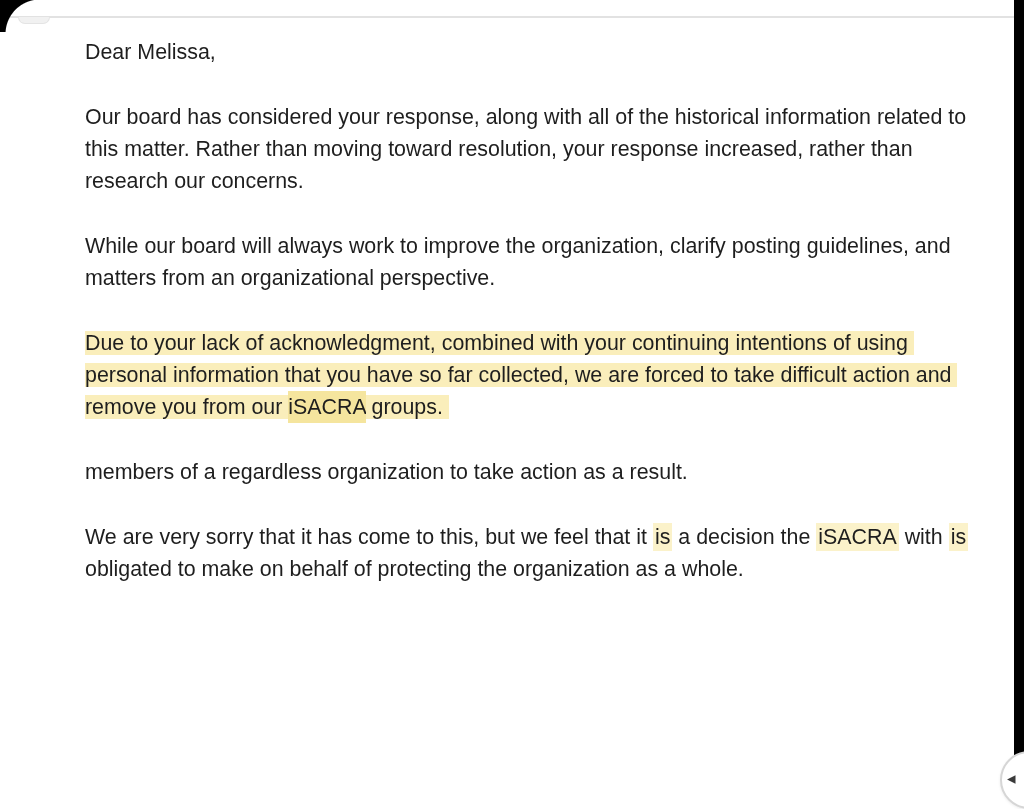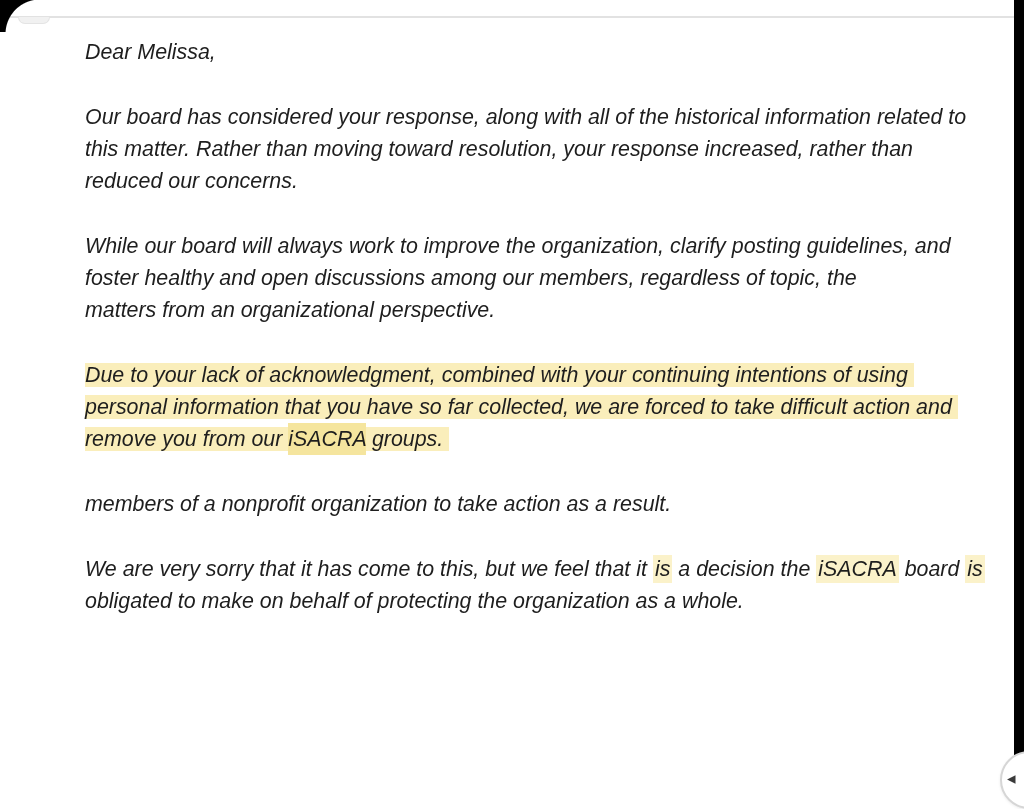--- a/index.html
+++ b/index.html
@@ -23,21 +23,21 @@
   }
 
   
   .letter{
     position:absolute;left:85px;top:36px;width:930px;
     font-size:21.4px;line-height:32px;color:#1e1e1e;
     letter-spacing:0;z-index:3;
   }
   .para{margin:0 0 33px 0;}
   .line{white-space:pre;}
-  .seg{white-space:pre;font-style:italic;}
+  .seg{white-space:pre;}
   .h-word{background:var(--hl-word);padding:2px 2px;}
   .h-block{background:var(--hl-block);padding:0 0;}
   .h-block_strong{background:var(--hl-block-strong);padding:4px 0;}
 
   
   .edge-strip{
     position:absolute;right:0;top:0;width:10px;height:770px;
     background:#000;border-radius:0 0 0 8px;z-index:4;
   }
   
@@ -66,37 +66,36 @@
   <div class="top-line"></div>
   <div class="top-bump"></div>
 
   <main class="letter" id="letter">
       <div class="para">
         <div class="line"><span class="seg">Dear Melissa,</span></div>
       </div>
       <div class="para">
         <div class="line"><span class="seg">Our board has considered your response, along with all of the historical information related to</span></div>
         <div class="line"><span class="seg">this matter. Rather than moving toward resolution, your response increased, rather than</span></div>
-        <div class="line"><span class="seg">reduced our concerns.</span></div>
+        <div class="line"><span class="seg">research our concerns.</span></div>
       </div>
       <div class="para">
         <div class="line"><span class="seg">While our board will always work to improve the organization, clarify posting guidelines, and</span></div>
-        <div class="line"><span class="seg">foster healthy and open discussions among our members, regardless of topic, the</span></div>
         <div class="line"><span class="seg">matters from an organizational perspective.</span></div>
       </div>
       <div class="para">
         <div class="line"><span class="seg h-block">Due to your lack of acknowledgment, combined with your continuing intentions of using </span></div>
         <div class="line"><span class="seg h-block">personal information that you have so far collected, we are forced to take difficult action and </span></div>
         <div class="line"><span class="seg h-block">remove you from our </span><span class="seg h-block_strong">iSACRA</span><span class="seg h-block"> groups. </span></div>
       </div>
       <div class="para">
-        <div class="line"><span class="seg">members of a nonprofit organization to take action as a result.</span></div>
+        <div class="line"><span class="seg">members of a regardless organization to take action as a result.</span></div>
       </div>
       <div class="para">
-        <div class="line"><span class="seg">We are very sorry that it has come to this, but we feel that it </span><span class="seg h-word">is</span><span class="seg"> a decision the </span><span class="seg h-word">iSACRA</span><span class="seg"> board </span><span class="seg h-word">is</span></div>
+        <div class="line"><span class="seg">We are very sorry that it has come to this, but we feel that it </span><span class="seg h-word">is</span><span class="seg"> a decision the </span><span class="seg h-word">iSACRA</span><span class="seg"> with </span><span class="seg h-word">is</span></div>
         <div class="line"><span class="seg">obligated to make on behalf of protecting the organization as a whole.</span></div>
       </div>
     </main>
 
   <div class="edge-strip"></div>
   <div class="corner-mask"></div>
 
   <button class="collapse-btn">
     <span class="chev">◂</span>
   </button>

